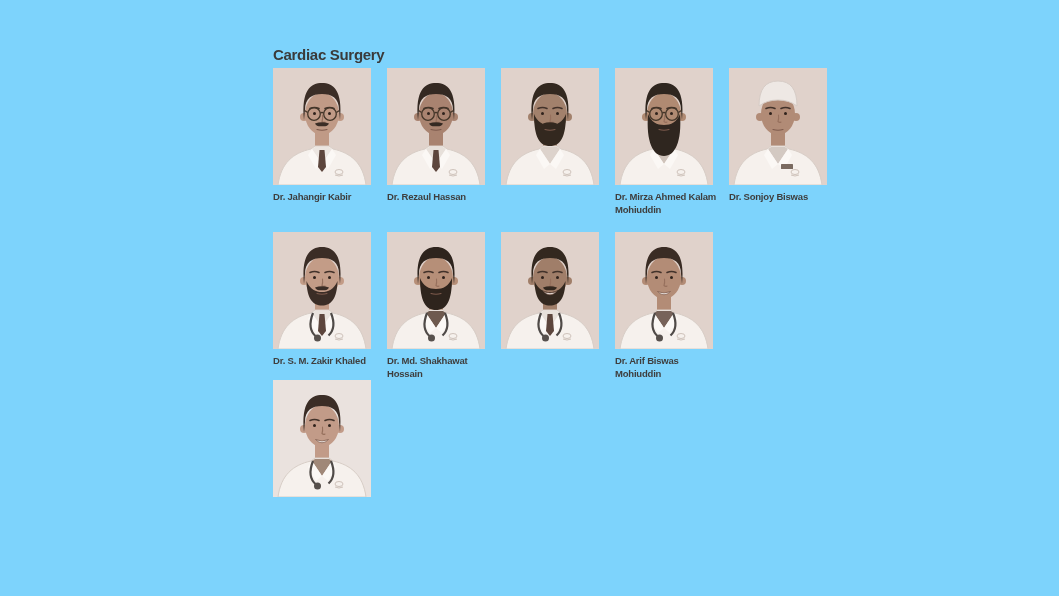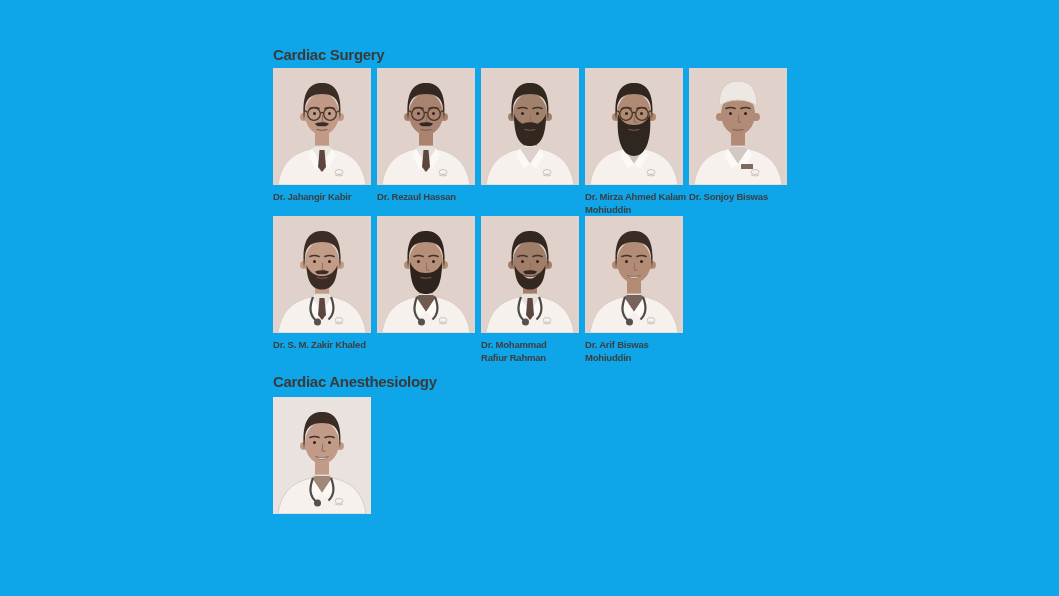--- a/index.html
+++ b/index.html
@@ -8,21 +8,21 @@
     width: 1059px;
     height: 596px;
     background: #ffffff;
     overflow: hidden;
     font-family: "Liberation Sans", sans-serif;
   }
   .page {
     position: relative;
     width: 1059px;
     height: 596px;
-    background: #0ea5e9;
+    background: #7dd3fc;
   }
   .content {
     position: absolute;
     left: 273px;
     top: 46px;
     width: 560px;
   }
   .section-title {
     margin: 0 0 4px 0;
     font-size: 15px;
@@ -33,20 +33,21 @@
   }
   .section-title.second {
     margin-top: 9px;
     margin-bottom: 6px;
   }
   .grid {
     display: grid;
     grid-template-columns: repeat(5, 98px);
     column-gap: 6px;
     row-gap: 0;
+    gap: 16px;
   }
   figure.card {
     margin: 0;
     width: 98px;
     height: 148px;
   }
   .photo {
     width: 98px;
     height: 117px;
     display: block;
@@ -299,20 +300,24 @@
                 <path d="M49.5,47 Q50,51 49,53.5 Q50.5,55 52,54" stroke="#96705d" stroke-width="1.1" fill="none" stroke-linecap="round"></path>
                 <path d="M33,46 C33,70 39,78 49,78 C59,78 65,70 65,46 C62,54 56,57 49,57 C42,57 36,54 33,46 Z" fill="#2e241d"></path>
                 <path d="M44,61.5 Q49,63 54,61.5" stroke="#7d5a4c" stroke-width="1.1" fill="none" stroke-linecap="round"></path>
                 <g fill="none" stroke="#4f4a47" stroke-width="2.2">
                   <path d="M40,81 C36,91 36.5,99 43,104.5"></path>
                   <path d="M58,81 C62,91 61.5,98 55.5,103.5"></path>
                 </g>
                 <circle cx="44.5" cy="106" r="3.5" fill="#57504c"></circle>
               </svg>
             </div>
+    <figcaption class="name">
+              <div class="nl">Dr. Md. Shakhawat</div>
+              <div class="nl">Hossain</div>
+            </figcaption>
   </figure>
 
   <figure class="card">
     <div class="photo">
               <svg viewBox="0 0 98 117" width="98" height="117" xmlns="http://www.w3.org/2000/svg">
                 <rect width="98" height="117" fill="#e0d2cb"></rect>
                 <rect x="42" y="58" width="14" height="20" fill="#a07e69"></rect>
                 <path d="M5,117 C8,95 20,85 38,81 L42,78 L56,78 L60,81 C78,85 90,95 93,117 Z" fill="#f6f1ed" stroke="#d8cec7" stroke-width="1"></path>
                 <path d="M39,81 L49,96 L59,81 L56,79 L42,79 Z" fill="#e8e1db"></path>
                 <path d="M39,81 L49,96 L43,101 L35,87 Z" fill="#fbf8f5"></path>
@@ -333,24 +338,20 @@
                 <path d="M33.5,49 C34,67 40,73.5 49,73.5 C58,73.5 64,67 64.5,49 C61,57.5 55,60 49,60 C43,60 37,57.5 33.5,49 Z" fill="#33281f"></path>
                 <path d="M42.5,59.5 Q49,66 55.5,59.5 Q49,62.5 42.5,59.5 Z" fill="#f4efec" stroke="#7d5a4c" stroke-width="0.7"></path>
                 <path d="M42,55.5 Q49,53 56,55.5 Q54.5,58.8 49,58.3 Q43.5,58.8 42,55.5 Z" fill="#33281f"></path>
                 <g fill="none" stroke="#4f4a47" stroke-width="2.2">
                   <path d="M40,81 C36,91 36.5,99 43,104.5"></path>
                   <path d="M58,81 C62,91 61.5,98 55.5,103.5"></path>
                 </g>
                 <circle cx="44.5" cy="106" r="3.5" fill="#57504c"></circle>
               </svg>
             </div>
-    <figcaption class="name">
-              <div class="nl">Dr. Mohammad</div>
-              <div class="nl">Rafiur Rahman</div>
-            </figcaption>
   </figure>
 
   <figure class="card">
     <div class="photo">
               <svg viewBox="0 0 98 117" width="98" height="117" xmlns="http://www.w3.org/2000/svg">
                 <rect width="98" height="117" fill="#e0d2cb"></rect>
                 <rect x="42" y="58" width="14" height="20" fill="#b38c76"></rect>
                 <path d="M5,117 C8,95 20,85 38,81 L42,78 L56,78 L60,81 C78,85 90,95 93,117 Z" fill="#f6f1ed" stroke="#d8cec7" stroke-width="1"></path>
                 <path d="M39,81 L49,96 L59,81 L56,79 L42,79 Z" fill="#77635a"></path>
                 <path d="M39,81 L49,96 L43,101 L35,87 Z" fill="#fbf8f5"></path>
@@ -377,21 +378,20 @@
             </div>
     <figcaption class="name">
               <div class="nl">Dr. Arif Biswas</div>
               <div class="nl">Mohiuddin</div>
             </figcaption>
   </figure>
 </div>
     </section>
 
     <section>
-      <h2 class="section-title second">Cardiac Anesthesiology</h2>
       <div class="grid">
   <figure class="card">
     <div class="photo">
               <svg viewBox="0 0 98 117" width="98" height="117" xmlns="http://www.w3.org/2000/svg">
                 <rect width="98" height="117" fill="#eae2de"></rect>
                 <rect x="42" y="58" width="14" height="20" fill="#c29b88"></rect>
                 <path d="M5,117 C8,95 20,85 38,81 L42,78 L56,78 L60,81 C78,85 90,95 93,117 Z" fill="#f6f1ed" stroke="#d8cec7" stroke-width="1"></path>
                 <path d="M39,81 L49,96 L59,81 L56,79 L42,79 Z" fill="#a08878"></path>
                 <path d="M39,81 L49,96 L43,101 L35,87 Z" fill="#fbf8f5"></path>
                 <path d="M59,81 L49,96 L55,101 L63,87 Z" fill="#fbf8f5"></path>

